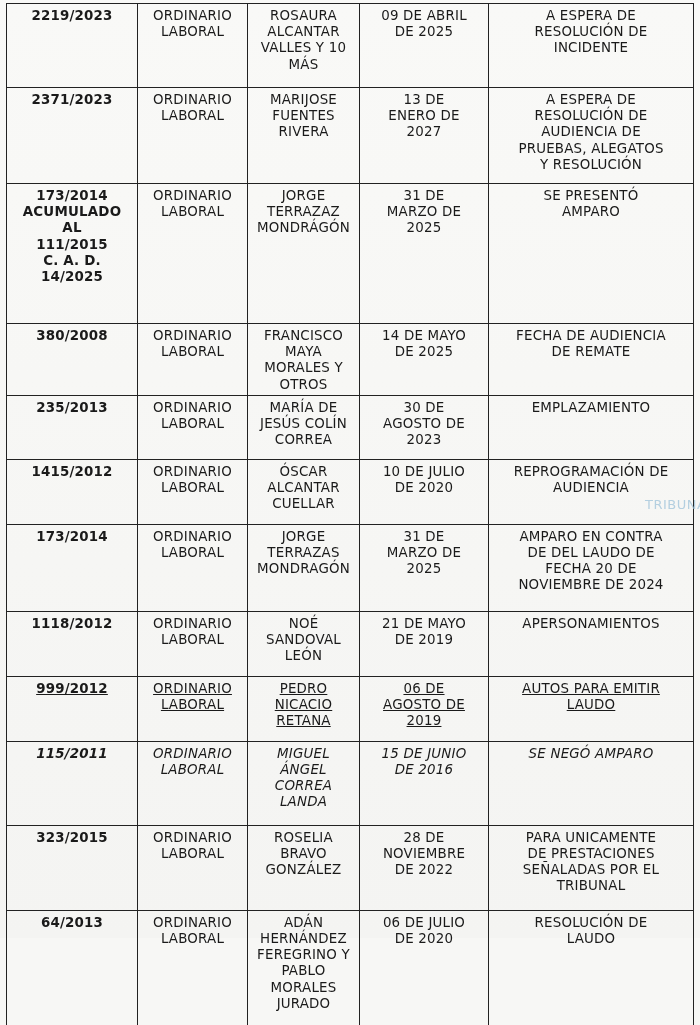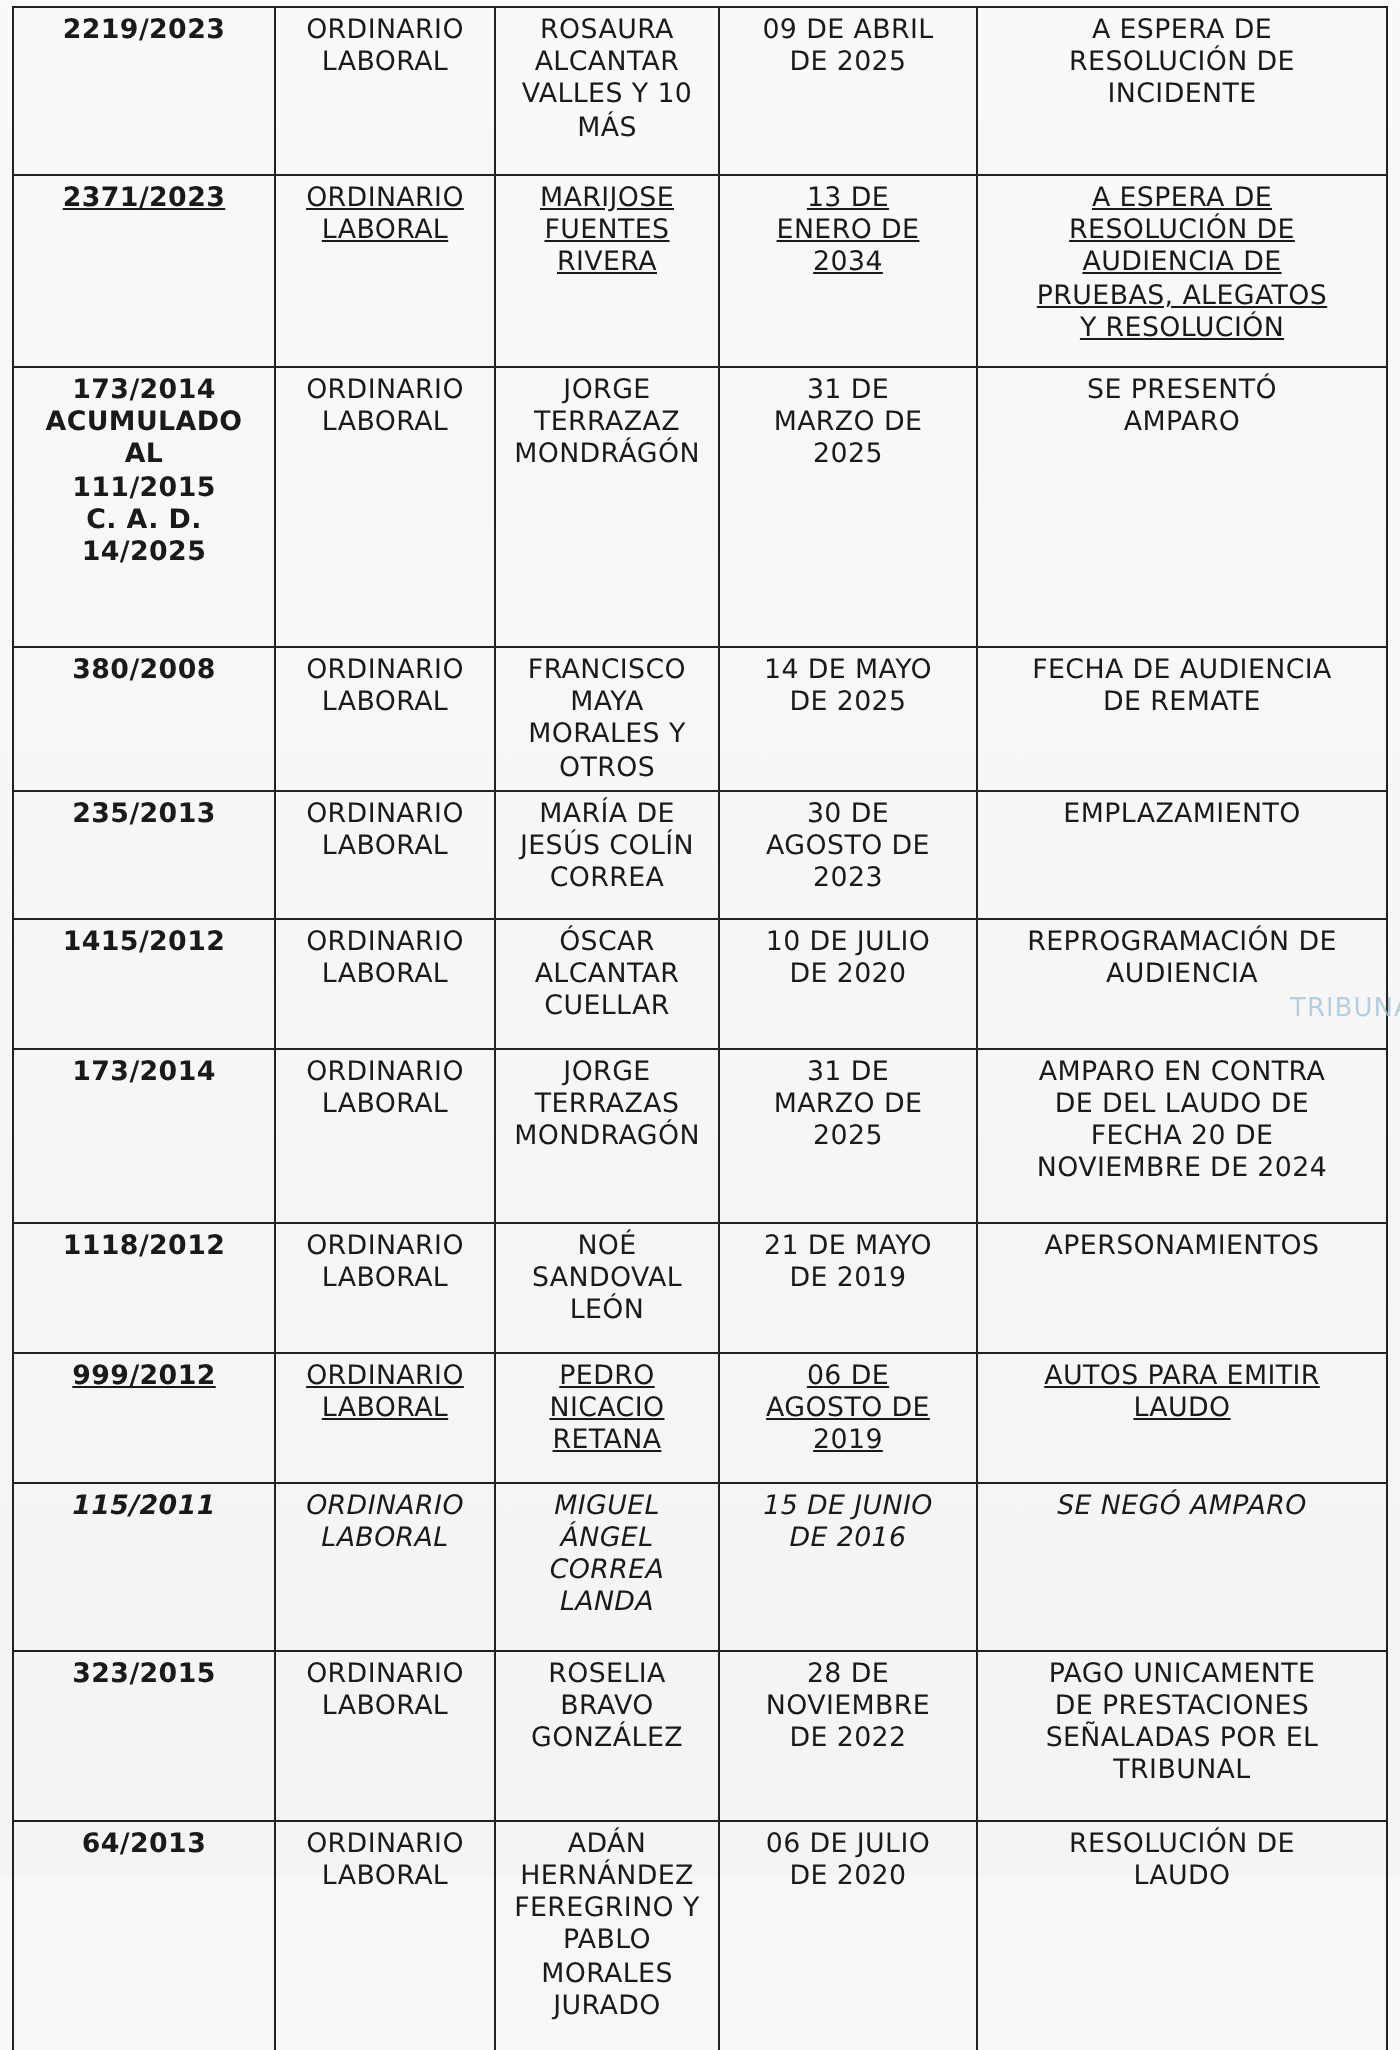--- a/index.html
+++ b/index.html
@@ -63,30 +63,30 @@
           <td class="c-act">ROSAURA
 ALCANTAR
 VALLES Y 10
 MÁS</td>
           <td class="c-fec">09 DE ABRIL
 DE 2025</td>
           <td class="c-est">A ESPERA DE
 RESOLUCIÓN DE
 INCIDENTE</td>
         </tr>
-        <tr style="height: 96px; text-decoration: underline;">
+        <tr style="height: 96px;">
           <td class="c-exp">2371/2023</td>
           <td class="c-jui">ORDINARIO
 LABORAL</td>
           <td class="c-act">MARIJOSE
 FUENTES
 RIVERA</td>
           <td class="c-fec">13 DE
 ENERO DE
-2034</td>
+2027</td>
           <td class="c-est">A ESPERA DE
 RESOLUCIÓN DE
 AUDIENCIA DE
 PRUEBAS, ALEGATOS
 Y RESOLUCIÓN</td>
         </tr>
         <tr style="height: 140px;">
           <td class="c-exp">173/2014
 ACUMULADO
 AL
@@ -195,21 +195,21 @@
         <tr style="height: 85px;">
           <td class="c-exp">323/2015</td>
           <td class="c-jui">ORDINARIO
 LABORAL</td>
           <td class="c-act">ROSELIA
 BRAVO
 GONZÁLEZ</td>
           <td class="c-fec">28 DE
 NOVIEMBRE
 DE 2022</td>
-          <td class="c-est">PAGO UNICAMENTE
+          <td class="c-est">PARA UNICAMENTE
 DE PRESTACIONES
 SEÑALADAS POR EL
 TRIBUNAL</td>
         </tr>
         <tr style="height: 117px;">
           <td class="c-exp">64/2013</td>
           <td class="c-jui">ORDINARIO
 LABORAL</td>
           <td class="c-act">ADÁN
 HERNÁNDEZ

